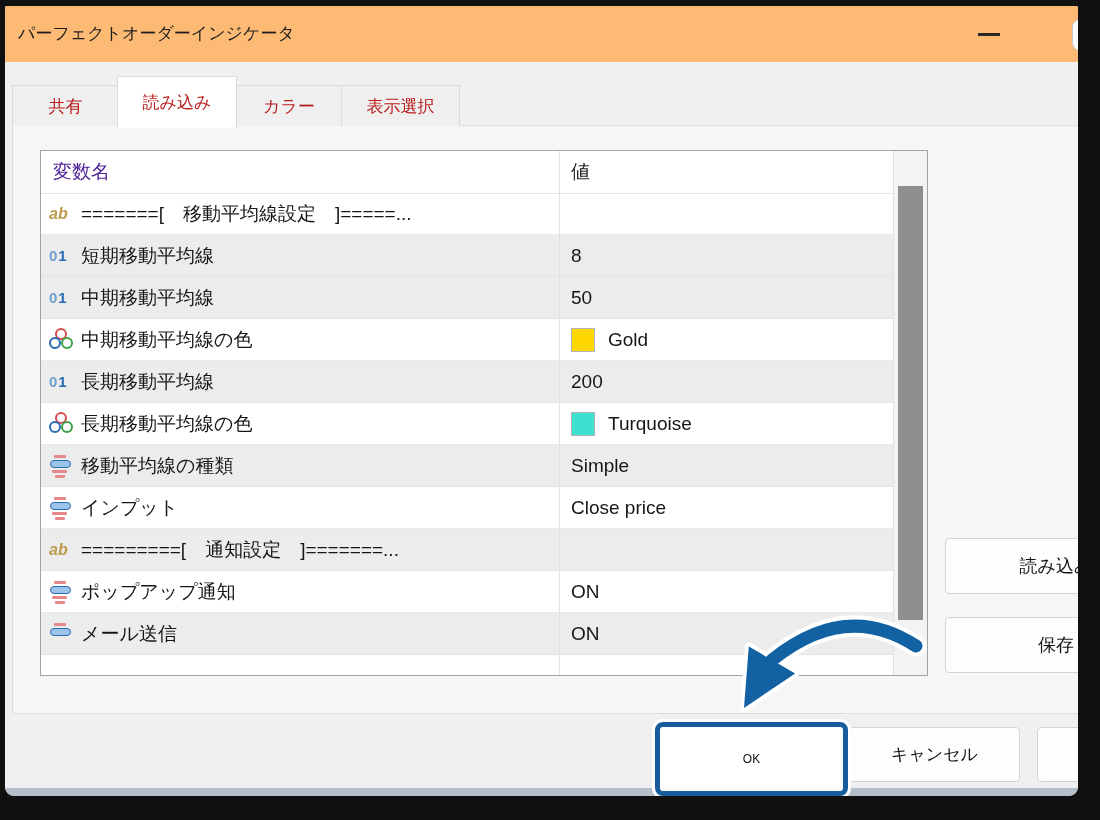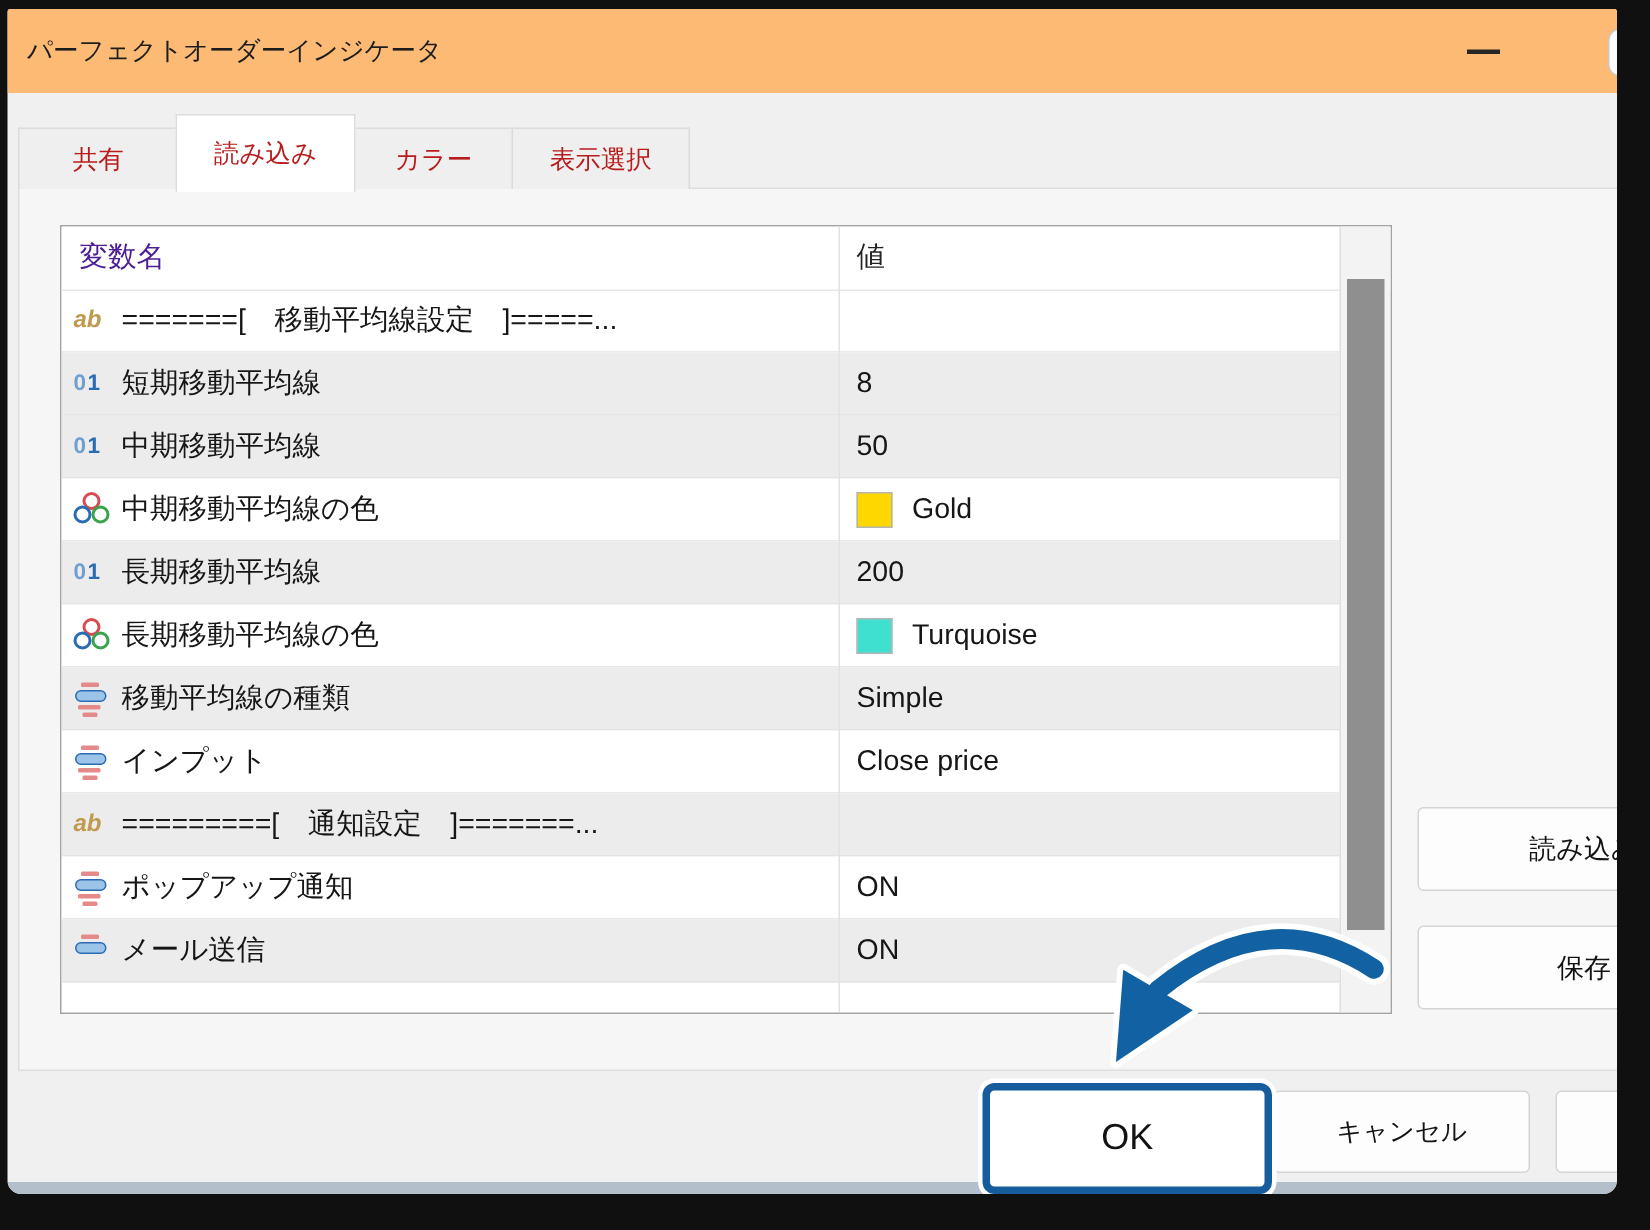--- a/index.html
+++ b/index.html
@@ -52,21 +52,21 @@
   .ic-enum .e4{position:absolute;top:21px;left:6px;width:10px;height:3px;background:#e58a8a;border-radius:1px;}
   
   .sbar{position:absolute;right:0;top:0;bottom:0;width:33px;background:#f3f3f3;border-left:1px solid #e0e0e0;z-index:4;}
   .sthumb{position:absolute;left:4px;top:35px;width:25px;height:434px;background:#8f8f8f;}
   
   .btn{position:absolute;background:#fdfdfd;border:1px solid #d4d4d4;border-radius:4px;
     display:flex;align-items:center;justify-content:center;font-size:17px;color:#131313;z-index:5;}
   .btn-load{left:940px;top:532px;width:220px;height:54px;font-size:18px;}
   .btn-save{left:940px;top:611px;width:220px;height:54px;font-size:18px;}
   .btn-ok{left:650px;top:716px;width:183px;height:64px;border:5px solid #175d9d;border-radius:8px;
-    box-shadow:0 0 0 3px #ffffff;background:#fff;font-size:24px;z-index:7;}
+    box-shadow:0 0 0 3px #ffffff;background:#fff;font-size:12px;z-index:7;}
   .btn-cancel{left:844px;top:721px;width:169px;height:53px;}
   .btn-partial{left:1032px;top:721px;width:200px;height:53px;}
   .arrow-svg{position:absolute;left:695px;top:589px;width:245px;height:141px;z-index:8;pointer-events:none;}
   .bottom-strip{position:absolute;left:0;right:0;bottom:0;height:8px;background:#b3bfcb;border-radius:0 0 9px 9px;z-index:6;}
 </style>
 </head>
 <body>
 
 <div id="window">
 

